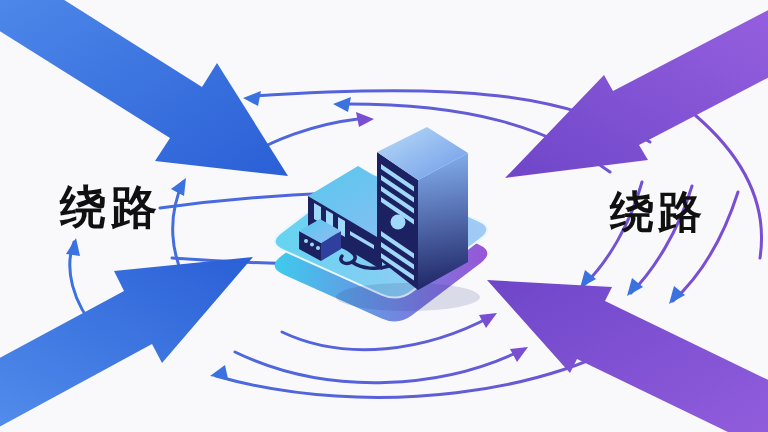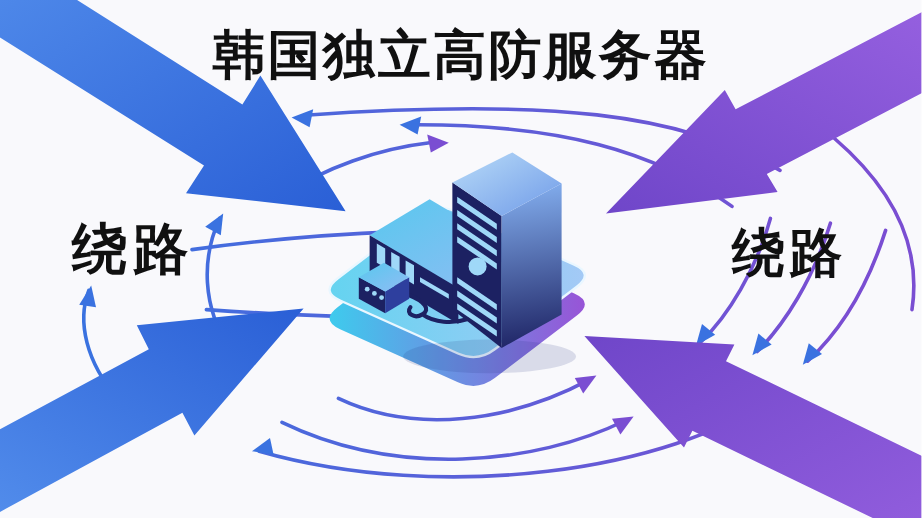--- a/index.html
+++ b/index.html
@@ -151,17 +151,16 @@
         <polygon fill="url(#gRackTop)" points="320,219 341,231 321,243 299,231"></polygon>
         <g fill="#9fd8f8">
           <circle cx="306" cy="241" r="2"></circle>
           <circle cx="312" cy="244.5" r="2"></circle>
           <circle cx="318" cy="248" r="2"></circle>
         </g>
       </g>
     </g>
   </svg>
 
-  <div class="txt title">韩国独立高防服务器</div>
   <div class="txt label-left">绕路</div>
   <div class="txt label-right">绕路</div>
 
 </div>
 
 </body></html>

